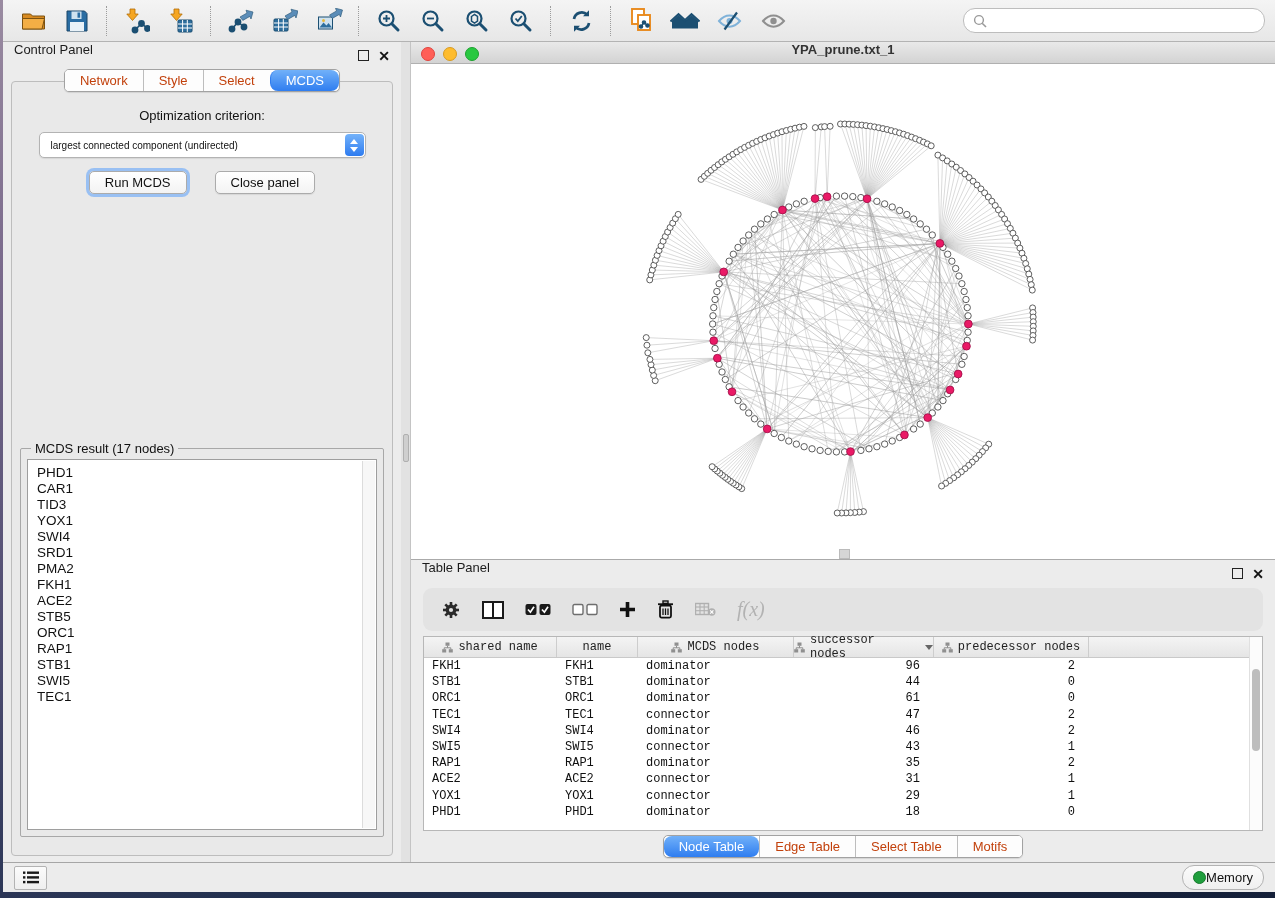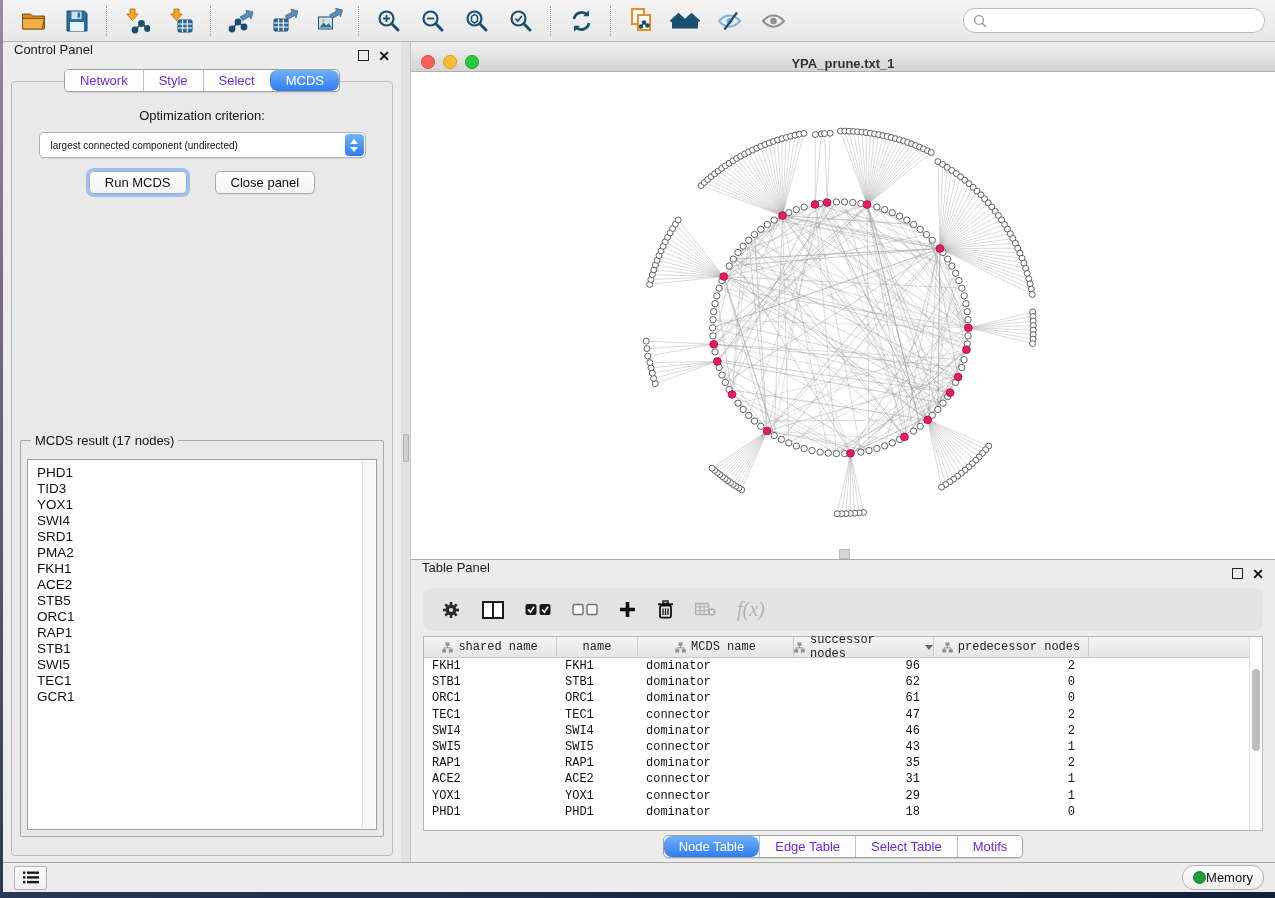--- a/index.html
+++ b/index.html
@@ -23,53 +23,53 @@
   .main{flex:1;display:flex;min-height:0;}
 
   
   .cp{width:398px;flex:none;display:flex;flex-direction:column;background:#ececec;}
   .panel-header{height:27px;display:flex;padding:0 11px;font-size:13px;color:#1c1c1c;flex:none;}
   .win-btns{margin-left:auto;display:flex;gap:9px;align-items:center;}
   .float-box{width:9px;height:9px;border:1.6px solid #222;display:inline-block;}
   .close-x{font-size:14px;font-weight:bold;color:#111;line-height:10px;}
   .cp-tabs{display:flex;justify-content:center;position:relative;z-index:2;margin-bottom:-11px;flex:none;}
   .seg{display:flex;border:1px solid #a2a2a2;border-radius:5px;overflow:hidden;background:#fff;box-shadow:0 1px 1px rgba(0,0,0,.1);}
-  .seg .seg-item{padding:3px 15px;font-size:13px;color:#6d28d9;border-left:1px solid #bdbdbd;background:#fdfdfd;white-space:nowrap;}
+  .seg .seg-item{padding:3px 15px;font-size:13px;color:#c2410c;border-left:1px solid #bdbdbd;background:#fdfdfd;white-space:nowrap;}
   .seg .seg-item:first-child{border-left:none;}
   .seg .seg-item.active{background:linear-gradient(#71b1f9,#2f7df0);color:#fff;border-left-color:#2f7df0;border-radius:8px;}
   .cp-body{flex:1;margin:0 8px 6px;border:1px solid #bdbdbd;border-radius:4px;background:#e9e9e9;
     padding-top:24px;display:flex;flex-direction:column;min-height:0;}
   .opt-label{text-align:center;font-size:13px;color:#111;margin-top:2px;}
   .mac-select{width:314px;height:24px;margin:9px auto 0;border:1px solid #b3b3b3;border-radius:5px;background:#fff;
     display:flex;align-items:center;font-size:10px;color:#111;padding-left:11px;position:relative;box-shadow:0 1px 1px rgba(0,0,0,.08);}
   .stepper{position:absolute;right:1px;top:1px;bottom:1px;width:19px;border-radius:4px;
     background:linear-gradient(#74b3fa,#2e7cf0);display:flex;flex-direction:column;align-items:center;justify-content:center;gap:3px;}
   .stepper i{display:block;width:0;height:0;border-left:4px solid transparent;border-right:4px solid transparent;}
   .stepper .up{border-bottom:5px solid #fff;}
   .stepper .dn{border-top:5px solid #fff;}
   .btn-row{display:flex;justify-content:center;gap:28px;margin-top:13px;}
   .mac-btn{height:23px;padding:0 15px;background:linear-gradient(#ffffff,#f3f3f3);border:1px solid #ababab;border-radius:5px;
     font-size:13px;color:#111;font-family:"Liberation Sans",sans-serif;box-shadow:0 1px 1px rgba(0,0,0,.08);}
   .focus-ring{box-shadow:0 0 0 3px rgba(100,165,250,.6);}
   .group{margin:auto 8px 18px;height:371px;border:1px solid #a8a8a8;border-radius:2px;position:relative;
-    display:flex;padding:18px 6px 6px;flex:none;}
+    display:flex;padding:10px 6px 6px;flex:none;}
   .g-title{position:absolute;top:-8px;left:10px;background:#e9e9e9;padding:0 4px;font-size:13px;color:#111;}
   .listbox{flex:1;background:#fff;border:1px solid #9e9e9e;position:relative;overflow:hidden;
     padding:5px 9px;font-size:13.5px;line-height:16px;color:#111;}
   .list-scroll{position:absolute;top:1px;bottom:1px;right:1px;width:12px;background:#f7f7f7;border-left:1px solid #dcdcdc;}
 
   
   .divider{width:9px;flex:none;background:#e2e2e2;position:relative;}
   .divider .grip{position:absolute;left:2px;top:392px;width:4px;height:26px;background:#cfcfcf;border:1px solid #b0b0b0;border-radius:2px;}
 
   
   .right{flex:1;display:flex;flex-direction:column;min-width:0;border-left:1px solid #c4c4c4;}
   .net-win{height:517px;flex:none;display:flex;flex-direction:column;border-bottom:1px solid #aaa;}
   .net-title{height:21px;flex:none;background:linear-gradient(#e9e9e9,#d3d3d3);border-bottom:1px solid #b0b0b0;
-    display:flex;align-items:flex-end;padding:0 9px;position:relative;margin-top:8px;}
+    display:flex;align-items:flex-start;padding:0 9px;position:relative;}
   .lights{display:flex;gap:8px;position:absolute;left:10px;top:4.5px;}
   .l{width:12px;height:12px;border-radius:50%;display:inline-block;}
   .l.red{background:#ff5f57;border:0.5px solid #e0443e;}
   .l.yellow{background:#febc2e;border:0.5px solid #d89b22;}
   .l.green{background:#28c840;border:0.5px solid #1da12f;}
   .nt-text{margin:0 auto;font-size:13px;font-weight:bold;color:#333;}
   .net-canvas{flex:1;background:#fff;position:relative;min-height:0;}
   .net-canvas svg{position:absolute;inset:0;width:100%;height:100%;}
   .canvas-grip{position:absolute;left:50%;bottom:0;width:9px;height:8px;margin-left:-4px;background:#d6d6d6;border:1px solid #bbb;}
 
@@ -289,34 +289,34 @@
         </div>
         <div class="btn-row">
           <button class="mac-btn focus-ring">Run MCDS</button>
           <button class="mac-btn">Close panel</button>
         </div>
         <div class="group">
           <div class="g-title">MCDS result (17 nodes)</div>
           <div class="listbox">
             <div id="result-items">
                 <div>PHD1</div>
+                <div>CAR1</div>
                 <div>TID3</div>
                 <div>YOX1</div>
                 <div>SWI4</div>
                 <div>SRD1</div>
                 <div>PMA2</div>
                 <div>FKH1</div>
                 <div>ACE2</div>
                 <div>STB5</div>
                 <div>ORC1</div>
                 <div>RAP1</div>
                 <div>STB1</div>
                 <div>SWI5</div>
                 <div>TEC1</div>
-                <div>GCR1</div>
               </div>
             <div class="list-scroll"></div>
           </div>
         </div>
       </div>
     </div>
 
     <div class="divider">
         <div class="grip"></div>
       </div>
@@ -1005,21 +1005,21 @@
                 <div class="th" style="width: 81px;">
                   <span>name</span>
                 </div>
                 <div class="th" style="width: 156px;">
                   <svg width="11" height="11" viewBox="0 0 11 11">
                     <rect x="3.5" y="0.5" width="4" height="3.3" fill="#8f8f8f"></rect>
                     <rect x="0.2" y="7.2" width="4" height="3.3" fill="#8f8f8f"></rect>
                     <rect x="6.8" y="7.2" width="4" height="3.3" fill="#8f8f8f"></rect>
                     <path d="M5.5 3.8v2M2.2 7.2V5.8h6.6v1.4" stroke="#8f8f8f" fill="none"></path>
                   </svg>
-                  <span>MCDS name</span>
+                  <span>MCDS nodes</span>
                 </div>
                 <div class="th" style="width: 140px;">
                   <svg width="11" height="11" viewBox="0 0 11 11">
                     <rect x="3.5" y="0.5" width="4" height="3.3" fill="#8f8f8f"></rect>
                     <rect x="0.2" y="7.2" width="4" height="3.3" fill="#8f8f8f"></rect>
                     <rect x="6.8" y="7.2" width="4" height="3.3" fill="#8f8f8f"></rect>
                     <path d="M5.5 3.8v2M2.2 7.2V5.8h6.6v1.4" stroke="#8f8f8f" fill="none"></path>
                   </svg>
                   <span>successor nodes</span>
                   <span class="sort-arrow"></span>
@@ -1040,21 +1040,21 @@
                   <div class="td" style="width: 133px;">FKH1</div>
                   <div class="td" style="width: 81px;">FKH1</div>
                   <div class="td" style="width: 156px;">dominator</div>
                   <div class="td num" style="width: 140px;">96</div>
                   <div class="td num" style="width: 155px;">2</div>
                 </div>
                 <div class="trow">
                   <div class="td" style="width: 133px;">STB1</div>
                   <div class="td" style="width: 81px;">STB1</div>
                   <div class="td" style="width: 156px;">dominator</div>
-                  <div class="td num" style="width: 140px;">62</div>
+                  <div class="td num" style="width: 140px;">44</div>
                   <div class="td num" style="width: 155px;">0</div>
                 </div>
                 <div class="trow">
                   <div class="td" style="width: 133px;">ORC1</div>
                   <div class="td" style="width: 81px;">ORC1</div>
                   <div class="td" style="width: 156px;">dominator</div>
                   <div class="td num" style="width: 140px;">61</div>
                   <div class="td num" style="width: 155px;">0</div>
                 </div>
                 <div class="trow">

